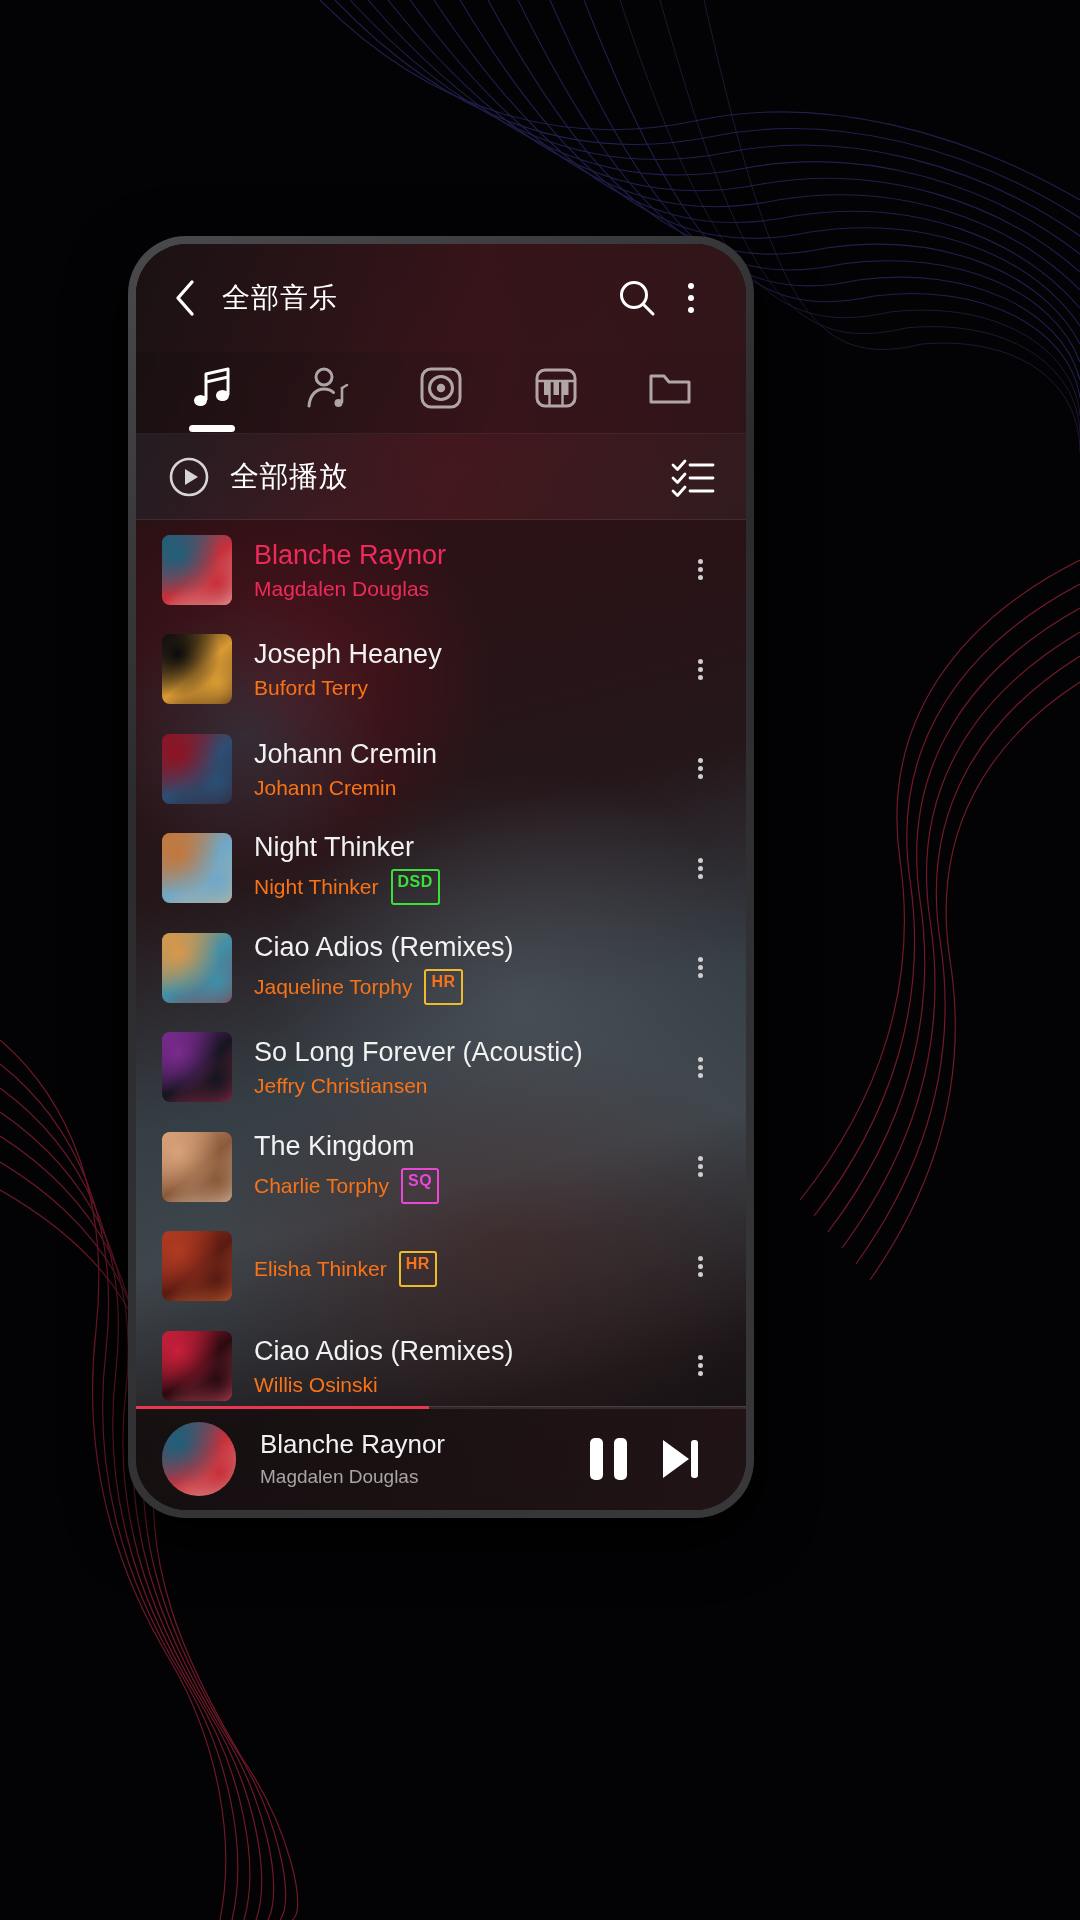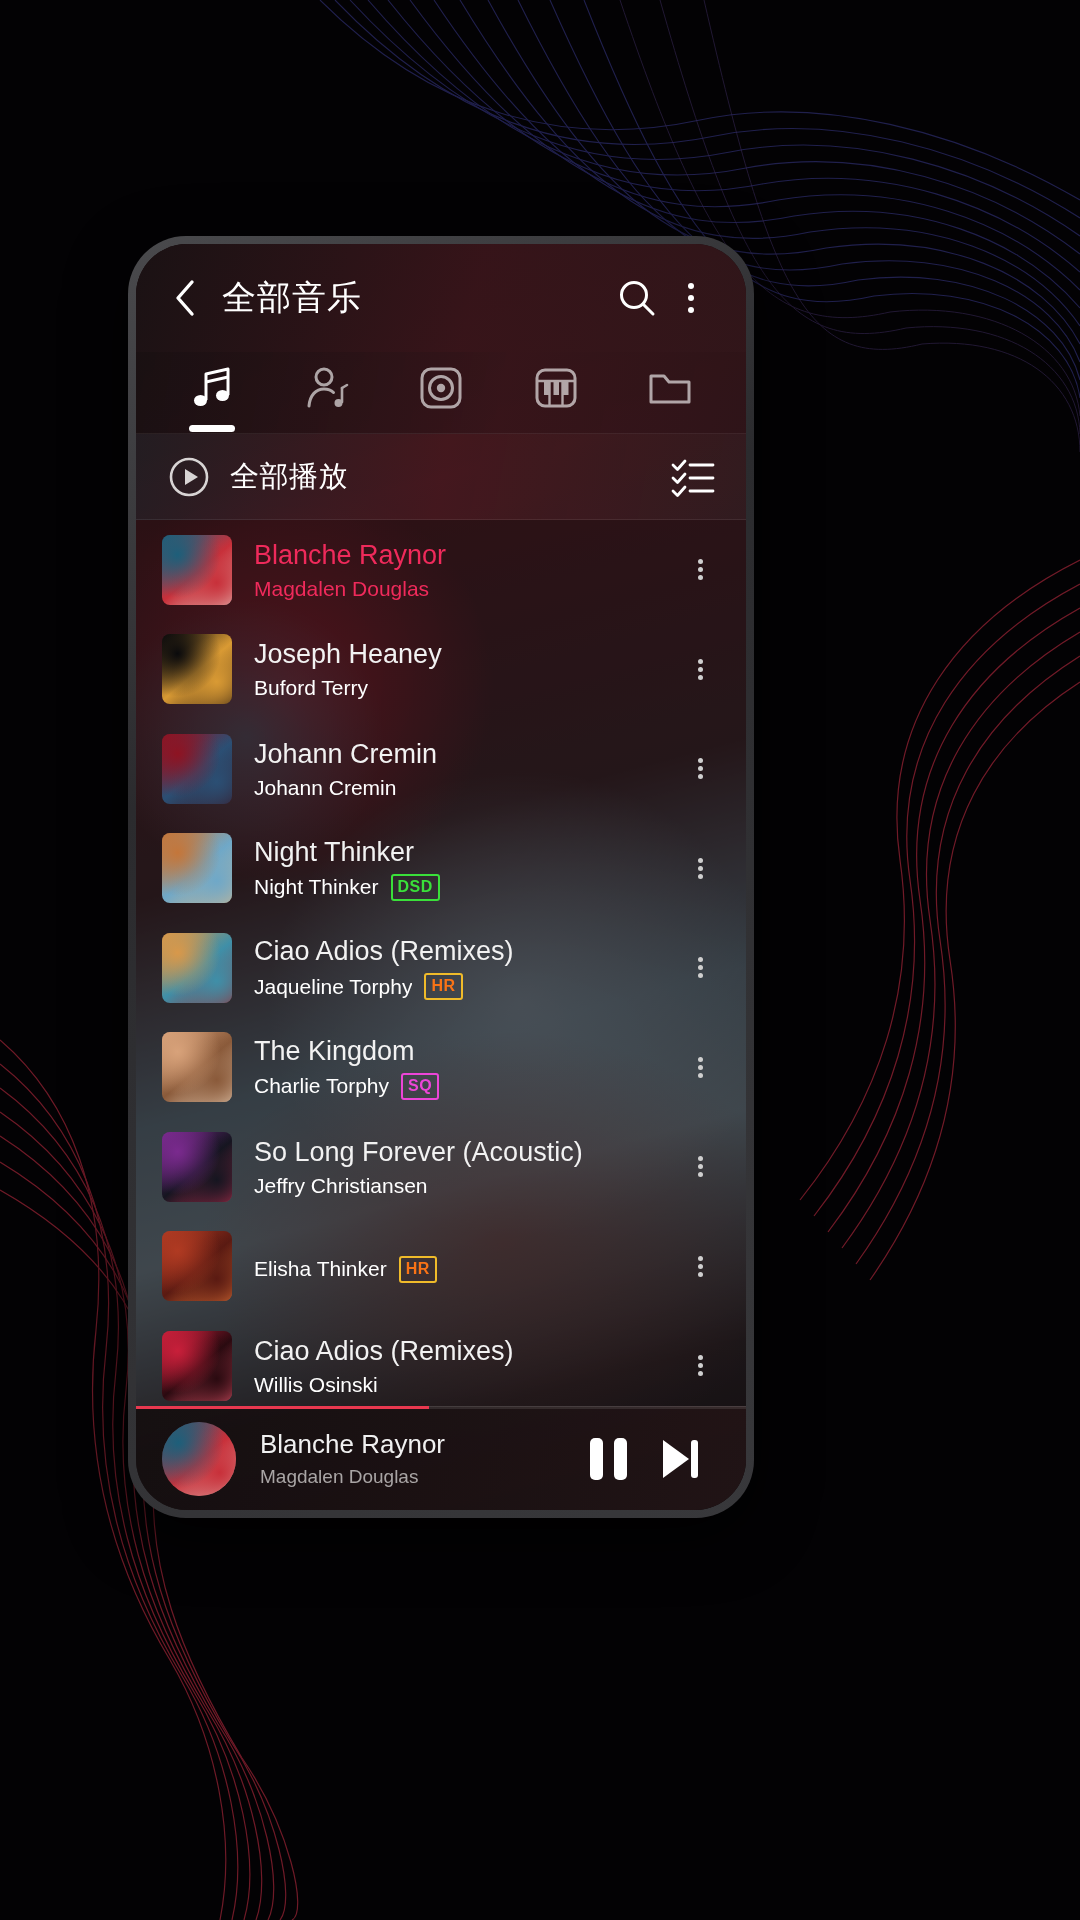--- a/index.html
+++ b/index.html
@@ -47,21 +47,21 @@
   #content { position: relative; height: 100%; display: flex; flex-direction: column; }
 
   
   .appbar {
     height: 108px; flex: 0 0 108px;
     display: flex; align-items: center;
     padding: 0 28px 0 26px;
     background: linear-gradient(105deg,rgba(26,18,20,.92) 0%,rgba(62,22,28,.72) 55%,rgba(52,24,28,.70) 100%);
   }
   .back-btn { width: 46px; height: 46px; display:flex; align-items:center; justify-content:center; cursor:pointer; }
-  .title { color:#fff; font-size: 34px; letter-spacing: 1px; margin-left: 14px; flex: 1; }
+  .title { color:#fff; font-size: 28px; letter-spacing: 1px; margin-left: 14px; flex: 1; }
   .appbar-icon { width: 54px; height: 54px; display:flex; align-items:center; justify-content:center; cursor:pointer; }
   .dots-vert { display:flex; flex-direction:column; gap:6px; align-items:center; }
   .dots-vert i { display:block; width:6px; height:6px; border-radius:50%; background:#fff; }
 
   
   .tabs {
     flex: 0 0 82px; height: 82px;
     display: flex; align-items: flex-start; justify-content: space-between;
     padding: 4px 34px 0 34px;
     background: linear-gradient(100deg,rgba(24,16,18,.88) 0%,rgba(60,22,28,.70) 60%,rgba(48,22,26,.68) 100%);
@@ -89,26 +89,26 @@
     height: 99.5px;
     display:flex; align-items:center;
     padding: 0 24px 0 26px;
     cursor:pointer;
   }
   .art { width: 70px; height: 70px; border-radius: 8px; flex:0 0 70px; overflow:hidden; position:relative; }
   .art > span { position:absolute; inset:0; }
   .meta { flex:1 1 auto; min-width:0; margin-left: 22px; }
   .song-title { font-size: 27px; color:#f2f2f2; white-space:nowrap; overflow:hidden; text-overflow:ellipsis; line-height:1.2; }
   .song-sub { display:flex; align-items:center; gap:12px; margin-top:6px; }
-  .song-artist { font-size: 21px; color:#ffffff; white-space:nowrap; overflow:hidden; text-overflow:ellipsis; }
+  .song-artist { font-size: 21px; color:#f97316; white-space:nowrap; overflow:hidden; text-overflow:ellipsis; }
   .song.playing .song-title { color:#ef2a5b; }
   .song.playing .song-artist { color:#ef2a5b; }
   .badge {
     font-size: 16px; line-height:1;
-    padding: 3px 5px 4px 5px;
+    padding: 3px 5px 13px 5px;
     border-radius: 3px; border:2px solid; font-weight:700;
     letter-spacing:.5px; flex:0 0 auto;
   }
   .badge.DSD { color:#3ae03a; border-color:#3ae03a; }
   .badge.HR  { color:#f97316; border-color:#f0bb2a; }
   .badge.SQ  { color:#ec45d8; border-color:#ec45d8; }
   .row-more { width:44px; height:70px; display:flex; align-items:center; justify-content:center; flex:0 0 44px; cursor:pointer; }
   .row-more i { display:block; width:5px; height:5px; border-radius:50%; background:#cfcfcf; margin:3px 0; }
 
   
@@ -362,45 +362,45 @@
             <div class="row-more">
               <div>
                 <i></i>
                 <i></i>
                 <i></i>
               </div>
             </div>
           </div>
           <div class="song">
             <div class="art">
+              <span style="background:radial-gradient(circle at 22% 28%, #7a2a8e 0%, rgba(0,0,0,0) 58%),radial-gradient(circle at 78% 68%, #151520 0%, rgba(0,0,0,0) 62%),linear-gradient(140deg, #7a2a8e 0%, #151520 52%, #c03050 100%)"></span>
+            </div>
+            <div class="meta">
+              <div class="song-title">So Long Forever (Acoustic)</div>
+              <div class="song-sub">
+                <div class="song-artist">Jeffry Christiansen</div>
+              </div>
+            </div>
+            <div class="row-more">
+              <div>
+                <i></i>
+                <i></i>
+                <i></i>
+              </div>
+            </div>
+          </div>
+          <div class="song">
+            <div class="art">
               <span style="background:radial-gradient(circle at 22% 28%, #d8a27a 0%, rgba(0,0,0,0) 58%),radial-gradient(circle at 78% 68%, #8a5a3a 0%, rgba(0,0,0,0) 62%),linear-gradient(140deg, #d8a27a 0%, #8a5a3a 52%, #f0d8c0 100%)"></span>
             </div>
             <div class="meta">
               <div class="song-title">The Kingdom</div>
               <div class="song-sub">
                 <div class="song-artist">Charlie Torphy</div>
                 <span class="badge SQ">SQ</span>
-              </div>
-            </div>
-            <div class="row-more">
-              <div>
-                <i></i>
-                <i></i>
-                <i></i>
-              </div>
-            </div>
-          </div>
-          <div class="song">
-            <div class="art">
-              <span style="background:radial-gradient(circle at 22% 28%, #7a2a8e 0%, rgba(0,0,0,0) 58%),radial-gradient(circle at 78% 68%, #151520 0%, rgba(0,0,0,0) 62%),linear-gradient(140deg, #7a2a8e 0%, #151520 52%, #c03050 100%)"></span>
-            </div>
-            <div class="meta">
-              <div class="song-title">So Long Forever (Acoustic)</div>
-              <div class="song-sub">
-                <div class="song-artist">Jeffry Christiansen</div>
               </div>
             </div>
             <div class="row-more">
               <div>
                 <i></i>
                 <i></i>
                 <i></i>
               </div>
             </div>
           </div>

